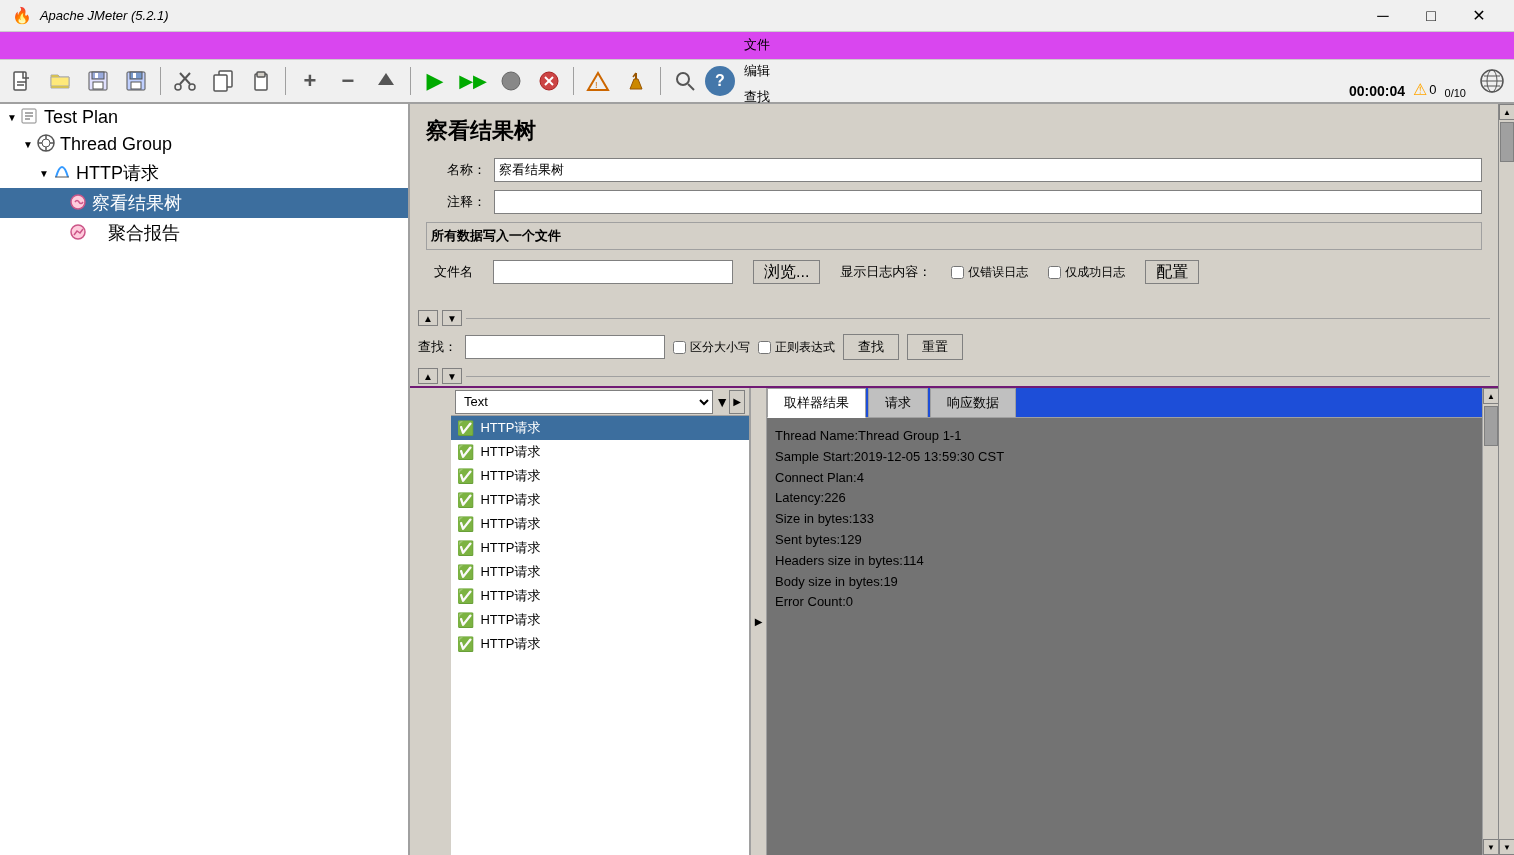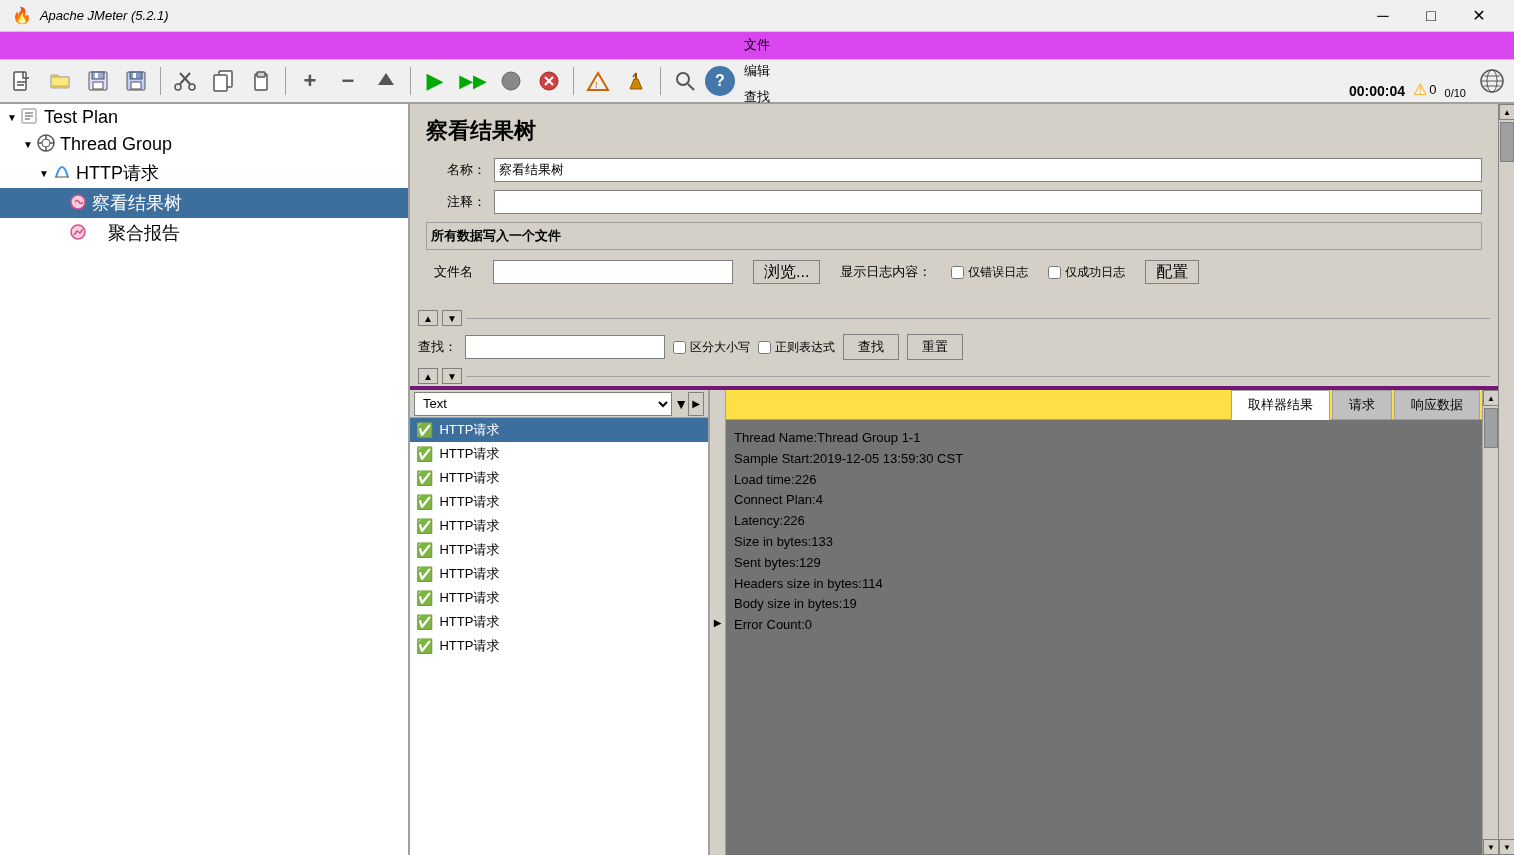--- a/index.html
+++ b/index.html
@@ -208,23 +208,24 @@
       border: 1px solid #808080;
       background: #d4d0c8;
       cursor: pointer;
       font-size: 13px;
     }
 
     
     .bottom-panel {
       flex: 1;
       display: flex;
-      border-top: 4px solid #701a75;
+      border-top: 2px solid #701a75;
       background: #d4d0c8;
       overflow: hidden;
+      padding-left: 41px;
     }
 
     
     .list-panel {
       width: 300px;
       min-width: 300px;
       display: flex;
       flex-direction: column;
       background: white;
       border-right: 2px solid #a0a0a0;
@@ -266,24 +267,23 @@
     
     .detail-panel {
       flex: 1;
       display: flex;
       flex-direction: column;
       background: white;
       overflow: hidden;
     }
     .tabs-bar {
       display: flex;
-      background: #fde047;
+      background: #1d4ed8;
       border-bottom: 1px solid #a0a0a0;
       height: 30px;
-      justify-content: flex-end;
     }
     .tab {
       padding: 4px 16px;
       cursor: pointer;
       border: 1px solid #a0a0a0;
       border-bottom: none;
       background: #c0c0c0;
       font-size: 13px;
       margin-right: 2px;
       display: flex;
@@ -659,21 +659,20 @@
 
       <div class="detail-panel">
         <div class="tabs-bar">
           <div class="tab active">取样器结果</div>
           <div class="tab">请求</div>
           <div class="tab">响应数据</div>
         </div>
         <div class="detail-content">
           <div>Thread Name:Thread Group 1-1</div>
           <div>Sample Start:2019-12-05 13:59:30 CST</div>
-          <div>Load time:226</div>
           <div>Connect Plan:4</div>
           <div>Latency:226</div>
           <div>Size in bytes:133</div>
           <div>Sent bytes:129</div>
           <div>Headers size in bytes:114</div>
           <div>Body size in bytes:19</div>
           <div>Error Count:0</div>
         </div>
       </div>
 

